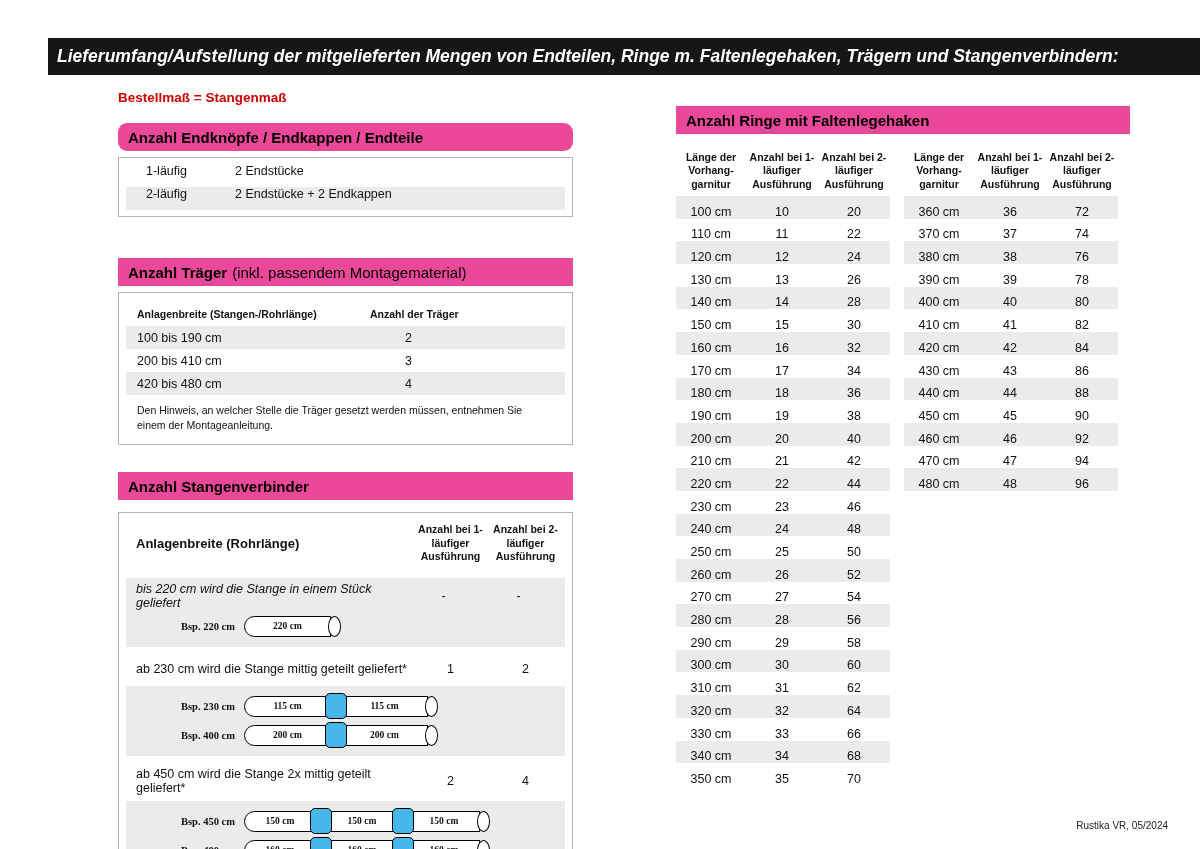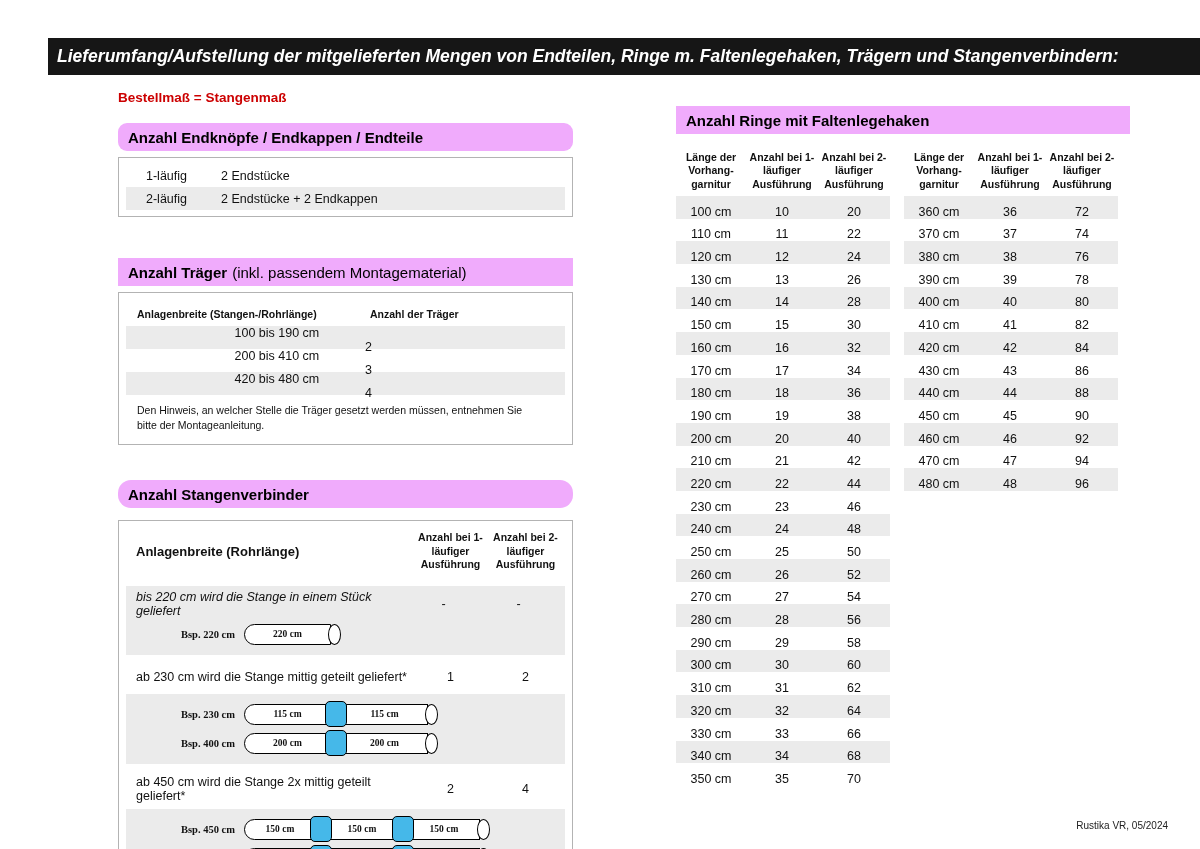--- a/index.html
+++ b/index.html
@@ -15,48 +15,48 @@
   
   .title-bar {
     position:absolute; left:48px; right:0; top:38px; height:37px;
     background:#161616; color:#fff;
     display:flex; align-items:center; padding-left:9px;
   }
   .title-bar .t { font-weight:bold; font-style:italic; font-size:17.5px; }
 
   
   .sec-header {
-    background:#f0abfc; height:28px;
+    background:#ec4899; height:28px;
     display:flex; align-items:center; padding-left:10px;
     font-size:15px; color:#000;
   }
   .sec-header .b { font-weight:bold; }
   .sec-header .reg { font-weight:normal; margin-left:5px; }
 
   .box { border:1px solid #b3b3b3; background:#fff; }
   .shade { background:#ebebeb; }
 
   
   .left-col { position:absolute; left:118px; top:90px; width:455px; }
   .red-note { color:#cc0001; font-weight:bold; font-size:13.5px; height:18px; }
 
   .sec-h1 { margin-top:15px;border-radius:9px; }
   .sec-h2 { margin-top:41px; }
-  .sec-h3 { margin-top:35px;border-radius:13px; }
+  .sec-h3 { margin-top:27px; }
 
   
   .ep-box { margin-top:6px; padding:6px 7px; }
-  .ep-row { display:flex; align-items:center; height:23px; padding-left:20px; font-size:12.5px; }
+  .ep-row { display:flex; height:23px; padding-left:20px; font-size:12.5px;gap:14px; }
   .ep-label { width:75px; }
 
   
   .tr-box { margin-top:6px; padding:9px 7px 12px; }
   .tr-head { display:flex; align-items:center; height:24px; padding-left:11px; font-size:10.5px; font-weight:bold; }
   .tr-col1 { width:233px; }
-  .tr-row { display:flex; align-items:center; height:23px; padding-left:11px; font-size:12.5px;flex-direction:column; }
+  .tr-row { display:flex; align-items:center; height:23px; padding-left:11px; font-size:12.5px; }
   .tr-row .tr-col2 { padding-left:35px; }
   .tr-note { font-size:10.5px; line-height:1.4; padding:8px 0 0 11px; width:412px; }
 
   
   .v-box { margin-top:12px; padding:0 0 10px; }
   .v-row { display:flex; }
   .v-main { flex:1; padding-left:17px; }
   .v-c1,.v-c2 { width:75px; flex-shrink:0; text-align:center; }
   .v-c2 { margin-right:9px; }
   .v-head { align-items:center; padding:10px 0 7px; }
@@ -146,21 +146,21 @@
         </div>
         <div class="tr-row">
           <span class="tr-col1">200 bis 410 cm</span>
           <span class="tr-col2">3</span>
         </div>
         <div class="tr-row shade">
           <span class="tr-col1">420 bis 480 cm</span>
           <span class="tr-col2">4</span>
         </div>
       </div>
-    <div class="tr-note">Den Hinweis, an welcher Stelle die Träger gesetzt werden müssen, entnehmen Sie bitte der Montageanleitung.</div>
+    <div class="tr-note">Den Hinweis, an welcher Stelle die Träger gesetzt werden müssen, entnehmen Sie einem der Montageanleitung.</div>
   </div>
 
   <div class="sec-header sec-h3">
     <span class="b">Anzahl Stangenverbinder</span>
   </div>
   <div class="box v-box">
     <div class="v-row v-head">
       <div class="v-main">Anlagenbreite (Rohrlänge)</div>
       <div class="v-c1 hc">Anzahl bei 1-läufiger Ausführung</div>
       <div class="v-c2 hc">Anzahl bei 2-läufiger Ausführung</div>

